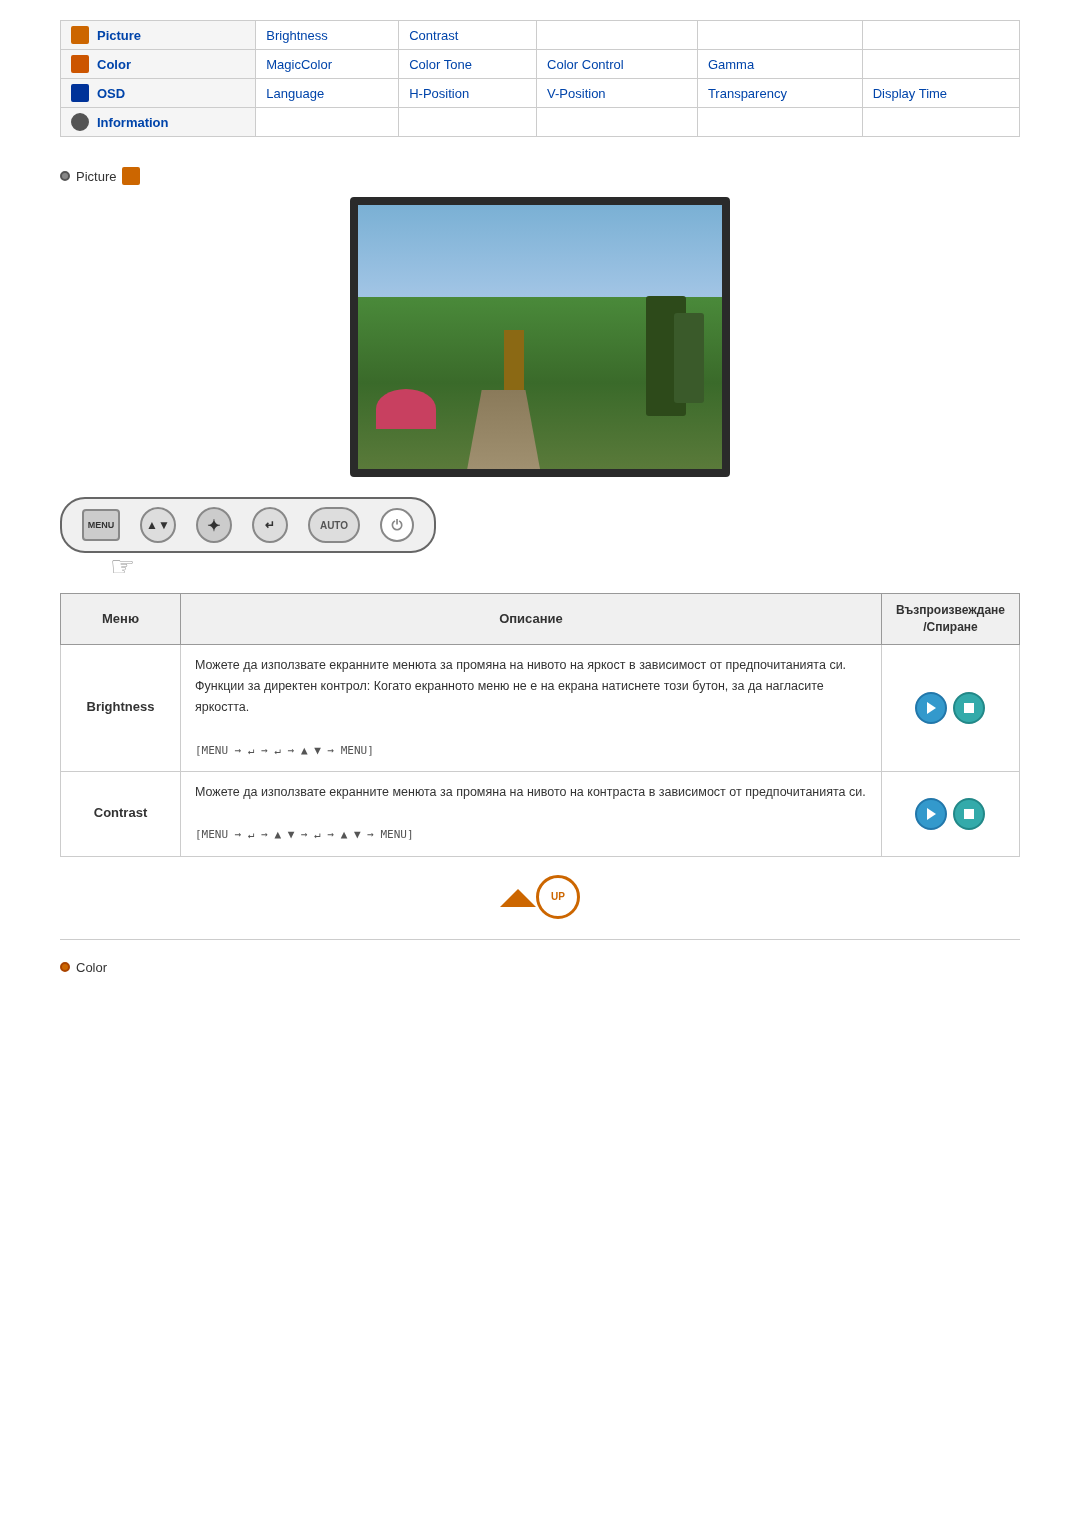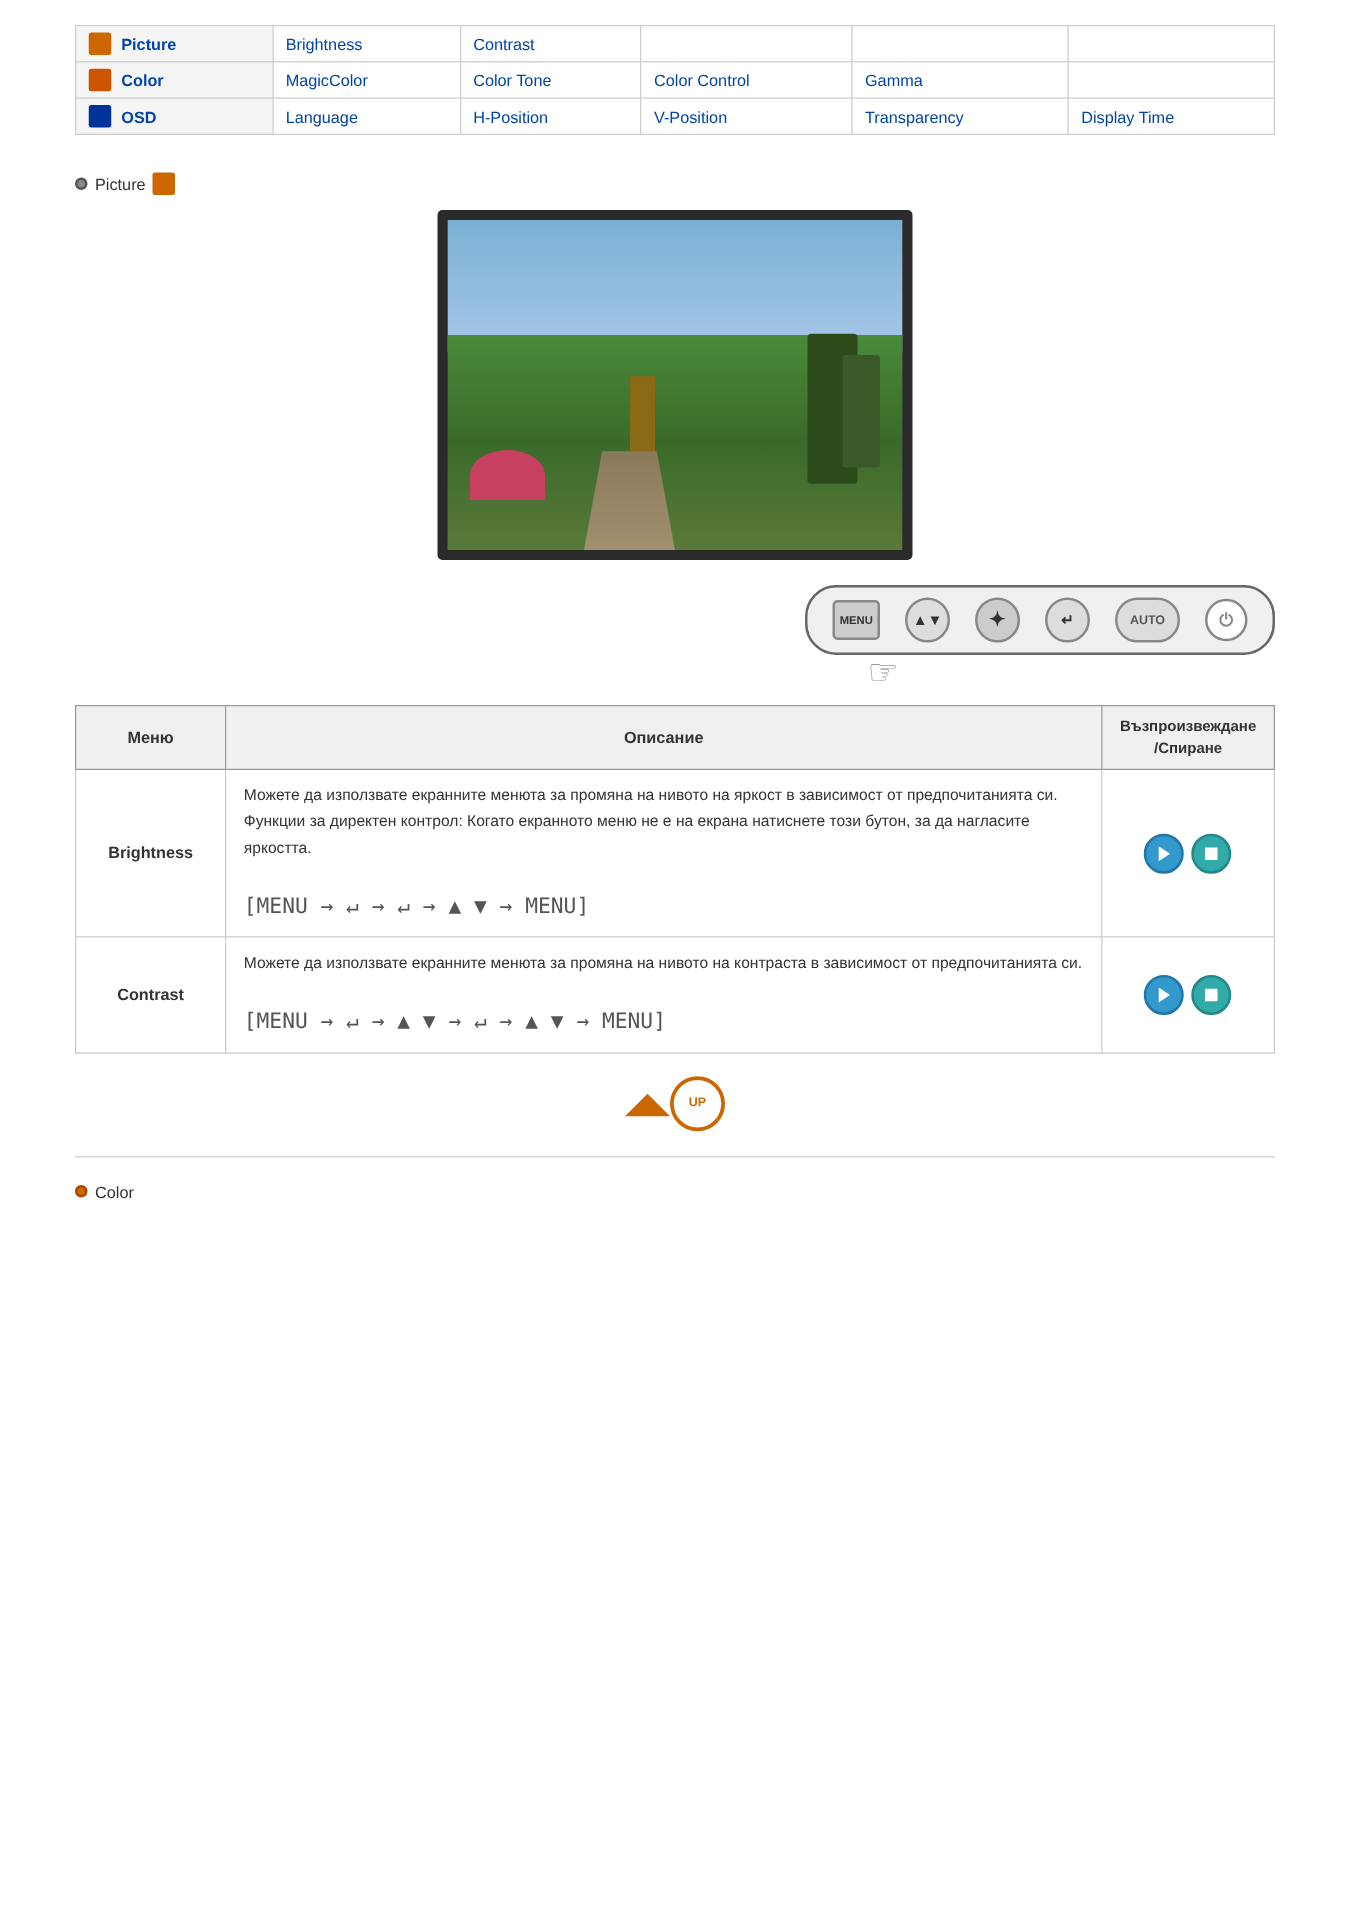--- a/index.html
+++ b/index.html
@@ -145,21 +145,21 @@
       left: 30%;
       width: 20%;
       height: 30%;
       background: linear-gradient(180deg, #8a7a5a, #a09070);
       clip-path: polygon(20% 0%, 80% 0%, 100% 100%, 0% 100%);
     }
 
     
     .controls-wrapper {
       display: flex;
-      justify-content: flex-end;
+      justify-content: flex-start;
       margin-bottom: 30px;
     }
     .controls-bar {
       background: #f0f0f0;
       border: 2px solid #666;
       border-radius: 25px;
       padding: 8px 20px;
       display: flex;
       align-items: center;
       gap: 20px;
@@ -277,21 +277,21 @@
       border: 2px solid #2277aa;
     }
     .action-btn.teal-btn {
       background: #33aaaa;
       border: 2px solid #228888;
     }
     .action-btn svg { fill: white; }
 
     
     .code-text {
-      font-size: 17px;
+      font-size: 11px;
       color: #555;
       font-family: monospace;
     }
 
     
     .up-btn-wrapper {
       display: flex;
       justify-content: center;
       margin: 15px 0;
     }
@@ -379,20 +379,33 @@
         </div>
       </td>
       <td><span class="highlighted">Language</span></td>
       <td><span class="highlighted">H-Position</span></td>
       <td><span class="highlighted">V-Position</span></td>
       <td><span class="highlighted">Transparency</span></td>
       <td><span class="highlighted">Display Time</span></td>
     </tr>
 
 
+    <tr class="nav-row">
+      <td class="nav-item-cell">
+        <div class="nav-cell-label">
+          <div class="icon-box circle" style="background:#555;border-color:#555;"></div>
+          <span class="highlighted">Information</span>
+        </div>
+      </td>
+      <td></td>
+      <td></td>
+      <td></td>
+      <td></td>
+      <td></td>
+    </tr>
   </tbody>
 </table>
 
 <div class="section-header">
   <span class="dot"></span>
   <span>Picture</span>
   <div class="icon-small"></div>
 </div>
 
 <div class="monitor-wrapper">

